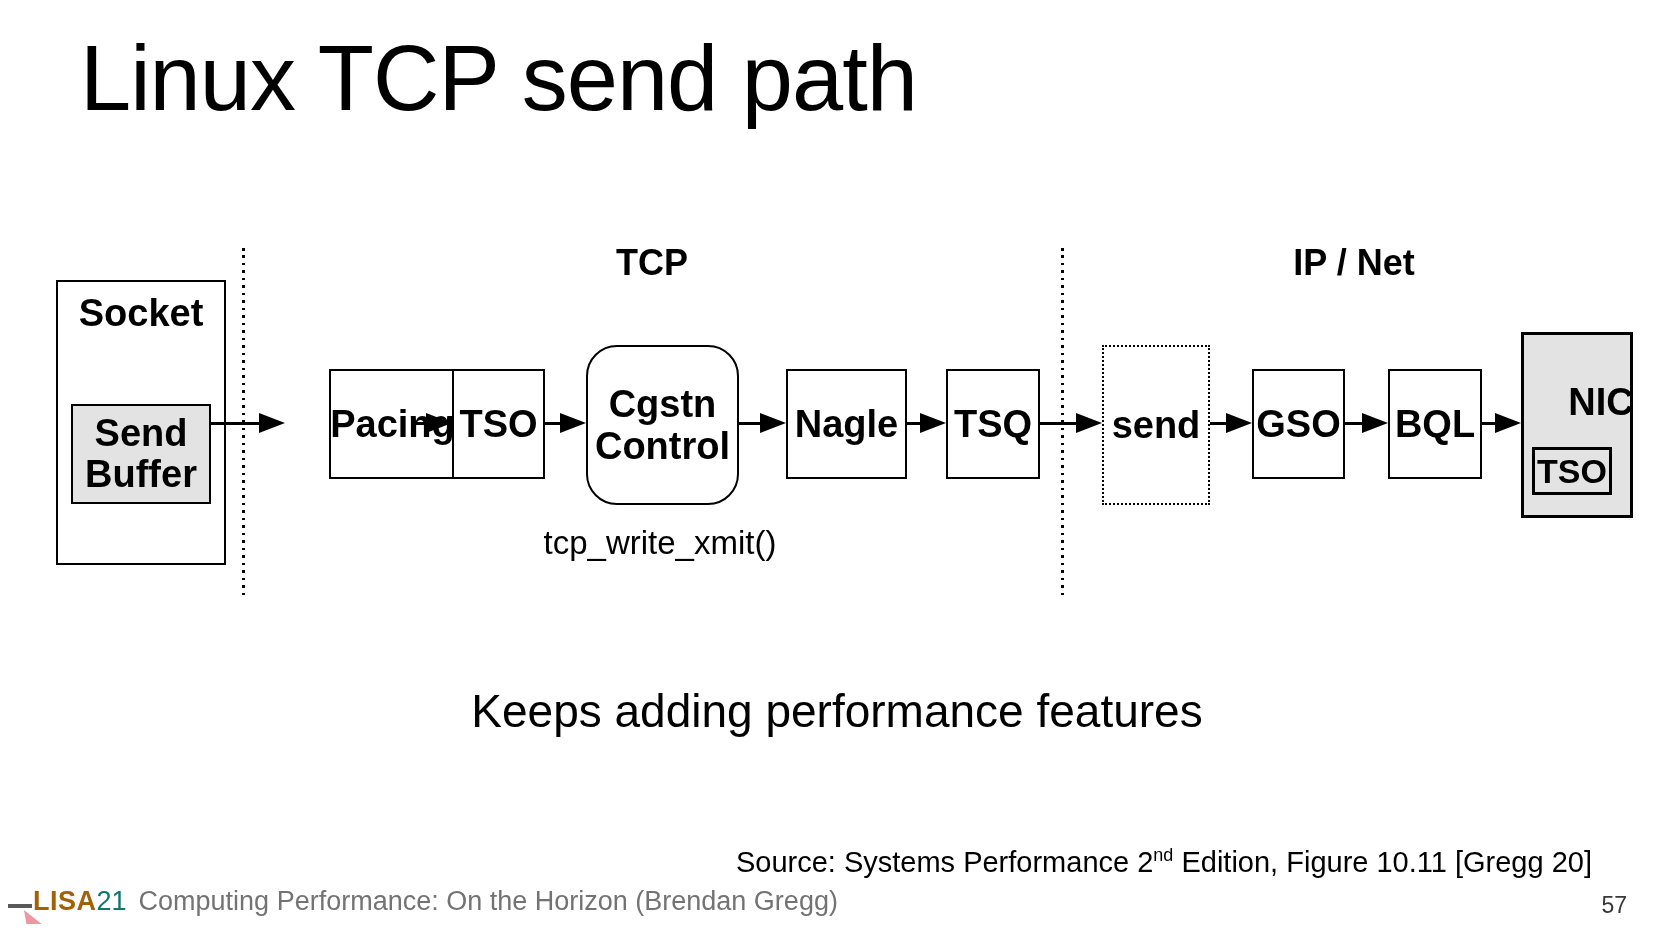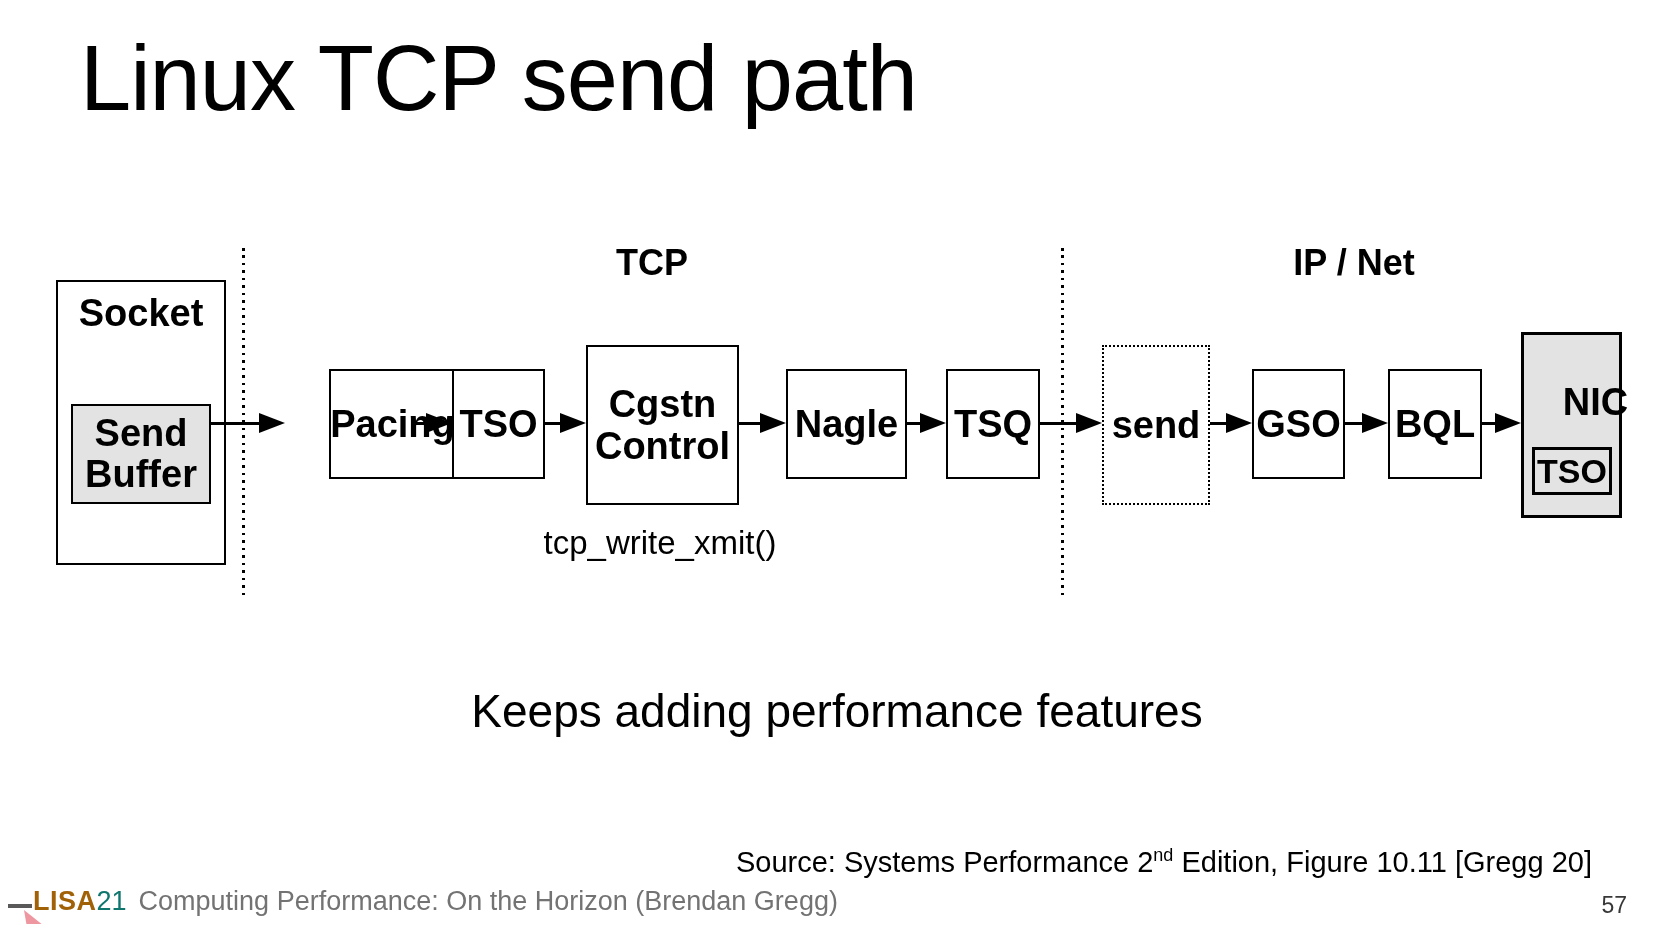--- a/index.html
+++ b/index.html
@@ -93,21 +93,21 @@
       <span>Buffer</span>
     </span>
   </div>
 
   <div class="node" style="left:285px;top:369px;width:127px;height:110px;margin-left:44px;">
     <span>Pacing</span>
   </div>
   <div class="node" style="left:452px;top:369px;width:93px;height:110px;">
     <span>TSO</span>
   </div>
-  <div class="node" style="left:586px;top:345px;width:153px;height:160px;">
+  <div class="node" style="left:586px;top:345px;width:153px;height:160px;border-radius:31px;">
     <span>
       <span>Cgstn</span><br>
       <span>Control</span>
     </span>
   </div>
   <div class="node" style="left:786px;top:369px;width:121px;height:110px;">
     <span>Nagle</span>
   </div>
   <div class="node" style="left:946px;top:369px;width:94px;height:110px;">
     <span>TSQ</span>
@@ -115,21 +115,21 @@
 
   <div class="node dotted" style="left:1102px;top:345px;width:108px;height:160px;">
     <span>send</span>
   </div>
   <div class="node" style="left:1252px;top:369px;width:93px;height:110px;">
     <span>GSO</span>
   </div>
   <div class="node" style="left:1388px;top:369px;width:94px;height:110px;">
     <span>BQL</span>
   </div>
-  <div class="node gray thick nic" style="left:1521px;top:332px;width:101px;height:186px;padding-left:48px;">
+  <div class="node gray thick nic" style="left:1521px;top:332px;width:112px;height:186px;padding-left:48px;">
     <span>NIC</span>
     <span class="nic-inner">TSO</span>
   </div>
 
   <div class="fn-label">tcp_write_xmit()</div>
 
   <div>
     <div class="arrow-line" style="left:211px;width:50px;"></div>
       <div class="arrow-head" style="left:259px;"></div>
   </div>

